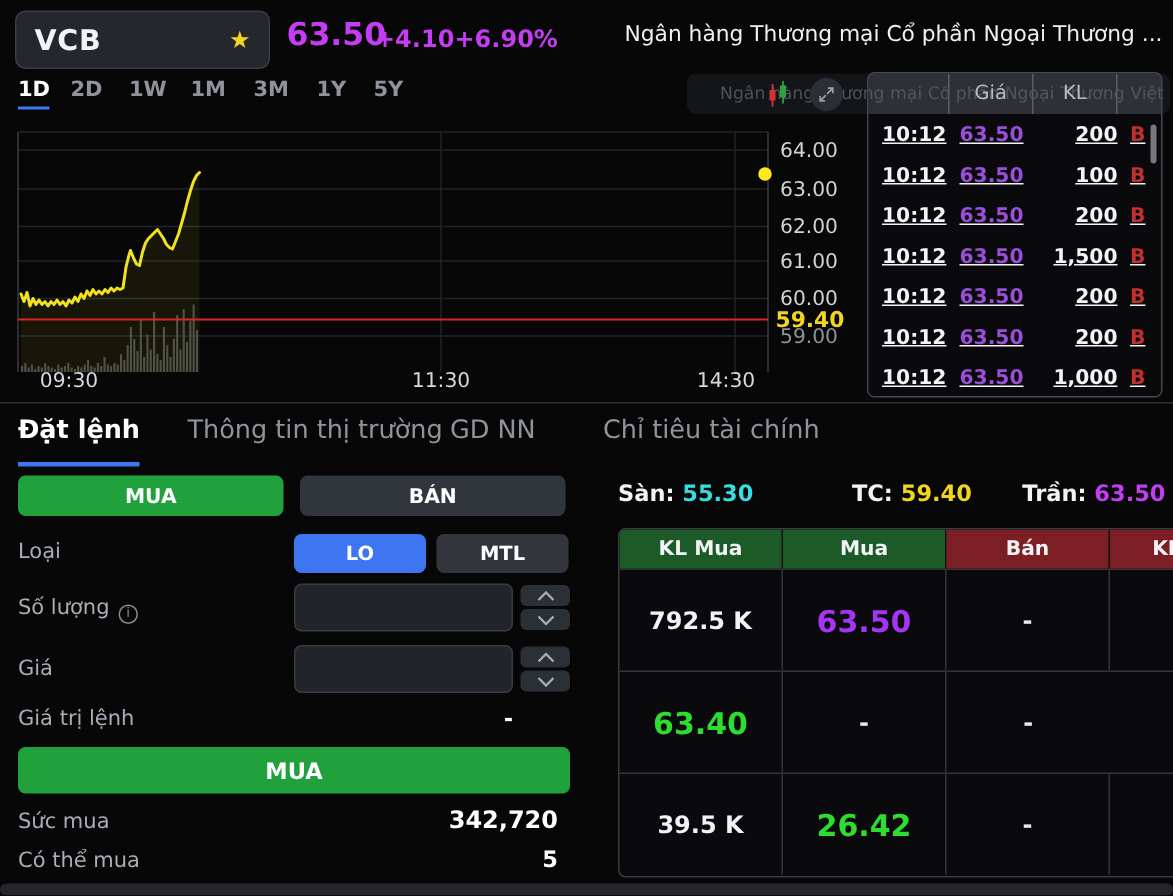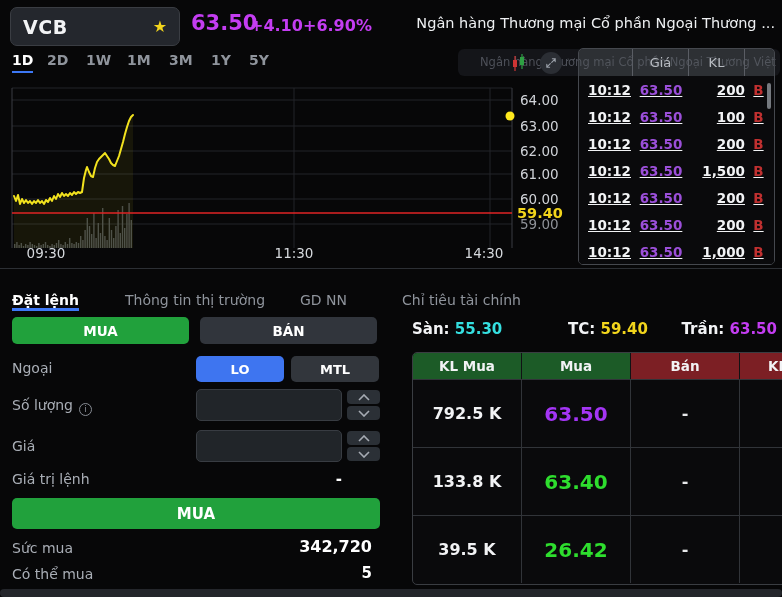--- a/index.html
+++ b/index.html
@@ -43,21 +43,21 @@
   .tape-body { background:#0a0a0c; height:190px; }
   .tape-row { display:flex; height:27px; align-items:center; font-size:13.5px; font-weight:600;text-decoration:underline; }
   .tc-time { width:54px; padding-left:9px; }
   .tc-price{ width:56px; text-align:center; }
   .tc-vol  { width:56px; text-align:right; }
   .tc-side { width:27px; text-align:center; font-weight:bold; }
   .tape-thumb { right:3px; top:34px; width:4px; height:26px; background:#75797f; border-radius:2px; }
 
   
   .sect-line { left:0; top:268px; width:782px; height:1px; background:#2c2f34; }
-  .btab { top:292px; font-size:14px; color:#8f949c; cursor:pointer; padding-bottom:0; }
+  .btab { top:277px; font-size:17px; color:#8f949c; cursor:pointer; padding-bottom:11px; }
   .btab.active { color:#fff; font-weight:bold; border-bottom:3px solid #3d78f5; }
 
   .btn { display:flex; align-items:center; justify-content:center; border-radius:5px;
     font-size:13.5px; font-weight:bold; color:#fff; cursor:pointer; }
   .toggle-buy  { left:12px;  top:317px; width:177px; height:27px; background:#21a13c; }
   .toggle-sell { left:200px; top:317px; width:177px; height:27px; background:#31353c; }
   .lo-btn  { left:196px; top:356px; width:88px; height:26px; background:#3e75f0; font-size:13px; }
   .mtl-btn { left:291px; top:356px; width:88px; height:26px; background:#32363c; font-size:13px; }
 
   .flabel { color:#a9aeb6; font-size:14px; }
@@ -270,21 +270,21 @@
   <div id="bottom-tabs">
       <span class="abs btab active" style="left: 12px;">Đặt lệnh</span>
       <span class="abs btab" style="left: 125px;">Thông tin thị trường</span>
       <span class="abs btab" style="left: 300px;">GD NN</span>
       <span class="abs btab" style="left: 402px;">Chỉ tiêu tài chính</span>
     </div>
 
   <div class="abs btn toggle-buy">MUA</div>
   <div class="abs btn toggle-sell">BÁN</div>
 
-  <div class="abs flabel" style="left:12px;top:360px">Ngoại</div>
+  <div class="abs flabel" style="left:12px;top:360px">Loại</div>
   <div class="abs btn lo-btn">LO</div>
   <div class="abs btn mtl-btn">MTL</div>
 
   <div class="abs flabel" style="left:12px;top:397px">
     <span>Số lượng</span><span class="info-ic">i</span>
   </div>
   <input class="abs field qty-input" value="" style="">
   <div class="abs step" style="left:347px;top:390px">
     <svg width="12" height="7">
         <polyline points="1,6 6,1 11,6" stroke="#a6abb3" stroke-width="1.6" fill="none"></polyline>
@@ -337,21 +337,20 @@
         <div class="h" style="background: rgb(124, 31, 36);">KL Bán</div>
       </div>
     <div id="book-body">
         <div class="book-row">
           <div class="c bk-kl">792.5 K</div>
           <div class="c bk-price" style="color: rgb(164, 53, 245);">63.50</div>
           <div class="c bk-dash">-</div>
           <div class="c bk-dash">-</div>
         </div>
         <div class="book-row">
-          <div class="c bk-kl">133.8 K</div>
           <div class="c bk-price" style="color: rgb(46, 222, 46);">63.40</div>
           <div class="c bk-dash">-</div>
           <div class="c bk-dash">-</div>
         </div>
         <div class="book-row">
           <div class="c bk-kl">39.5 K</div>
           <div class="c bk-price" style="color: rgb(46, 222, 46);">26.42</div>
           <div class="c bk-dash">-</div>
           <div class="c bk-dash">-</div>
         </div>

